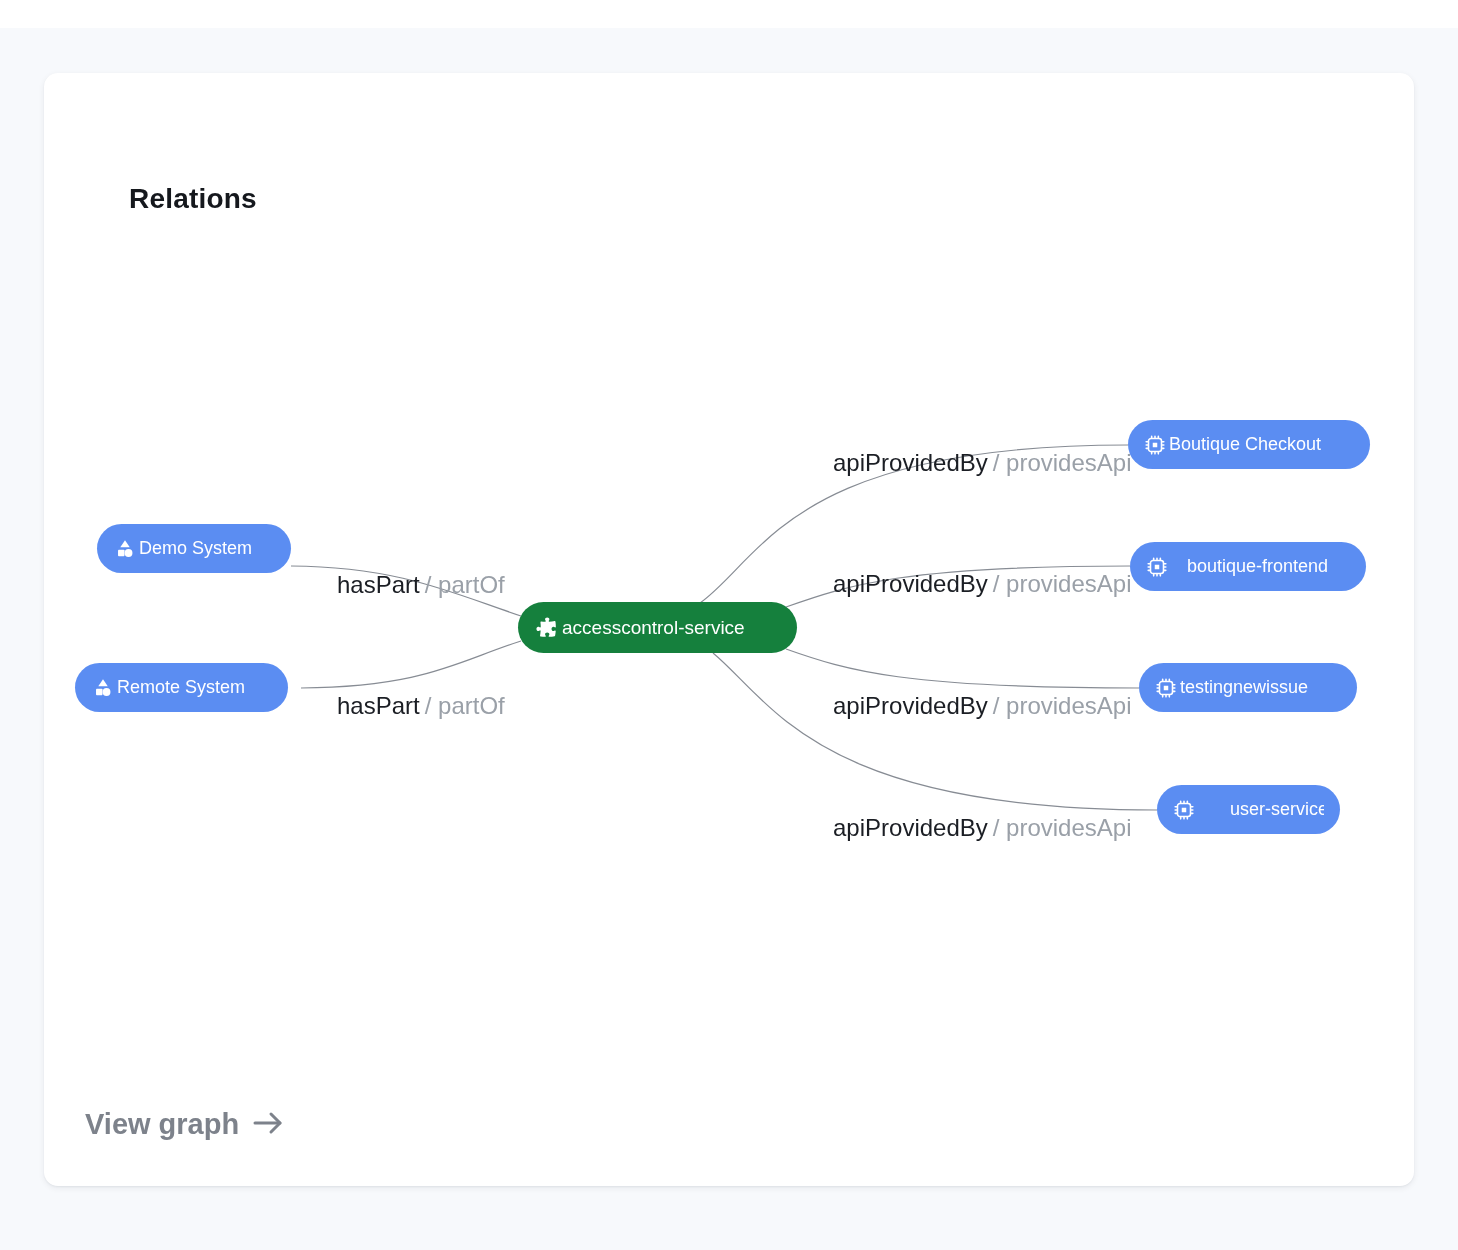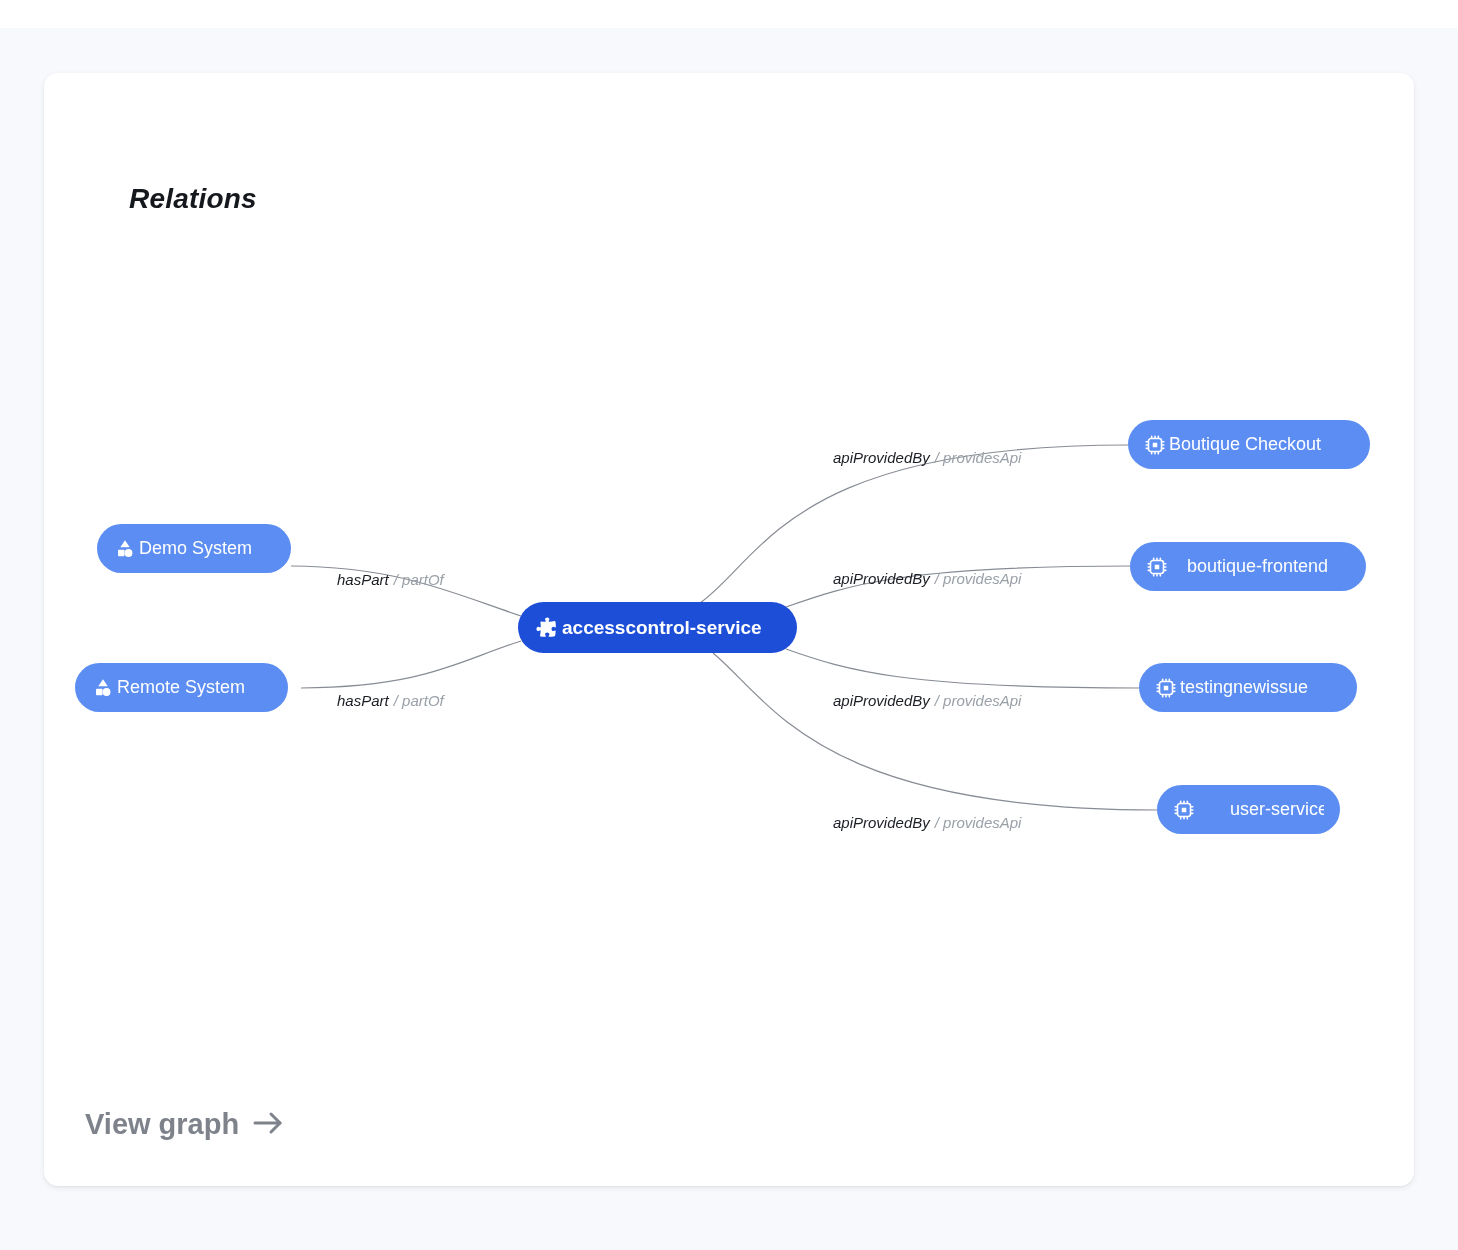--- a/index.html
+++ b/index.html
@@ -11,50 +11,49 @@
     overflow:hidden;
   }
   .top-strip{
     position:absolute; left:0; top:0; width:1458px; height:28px;
     background:#ffffff;
   }
   .card{
     position:absolute; left:44px; top:73px; width:1370px; height:1113px;
     background:#ffffff; border-radius:14px;
     box-shadow:0 1px 2px rgba(16,24,40,.05), 0 2px 6px rgba(16,24,40,.07);
-    font-style:italic;
   }
   .card-title{
     position:absolute; left:85px; top:110px;
     font-size:28px; font-weight:700; color:#15181d; letter-spacing:.2px;
   }
   svg.edges{ position:absolute; left:0; top:0; width:1458px; height:1250px; pointer-events:none; }
   svg.edges path{ fill:none; stroke:#878c94; stroke-width:1.2; }
 
   .node{
     position:absolute; display:flex; align-items:center;
     height:49px; border-radius:26px; color:#ffffff;
     font-size:18px; font-weight:500; white-space:nowrap;
     padding:0 16px 0 17px; cursor:pointer;
   }
   .node .nlabel{ flex:1; text-align:left; padding:0 4px; overflow:hidden; }
   .node .nicon{ display:flex; align-items:center; justify-content:center; flex:0 0 auto; }
   .node.blue{ background:#5b8df2; }
-  .node.orange{ background:#1d4ed8; font-weight:700; }
+  .node.orange{ background:#15803d; font-weight:400; }
 
   .n-demo   { left:97px;  top:524px; width:194px; }
   .n-remote { left:75px;  top:663px; width:213px; }
   .n-center { left:518px; top:602px; width:279px; height:51px; font-size:19px; }
   .n-bc     { left:1128px; top:420px; width:242px; }
   .n-bf     { left:1130px; top:542px; width:236px;gap:16px; }
   .n-tni    { left:1139px; top:663px; width:218px; }
   .n-us     { left:1157px; top:785px; width:183px;gap:32px; }
 
   .edge-label{
-    position:absolute; font-size:15px; white-space:nowrap;font-style:italic;
+    position:absolute; font-size:24px; white-space:nowrap;
   }
   .edge-label .el-dark{ color:#1b1e24; font-weight:500; }
   .edge-label .el-gray{ color:#9aa0a8; font-weight:400; margin-left:5px; }
   .el-1{ left:337px; top:571px; }
   .el-2{ left:337px; top:692px; }
   .el-3{ left:833px; top:449px; }
   .el-4{ left:833px; top:570px; }
   .el-5{ left:833px; top:692px; }
   .el-6{ left:833px; top:814px; }
 

